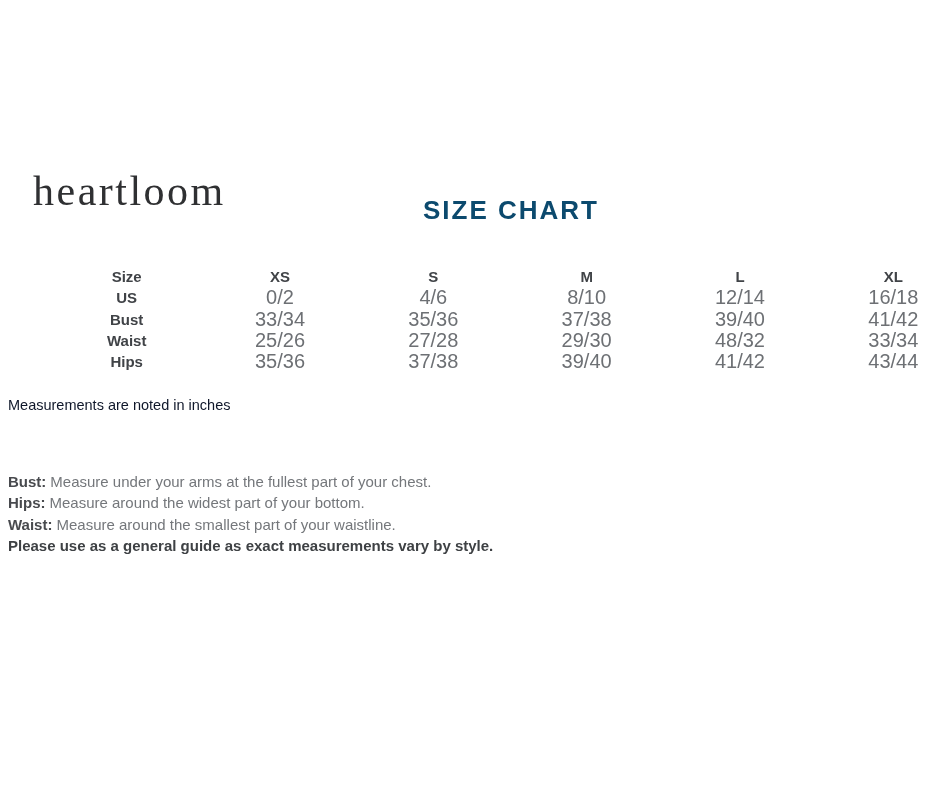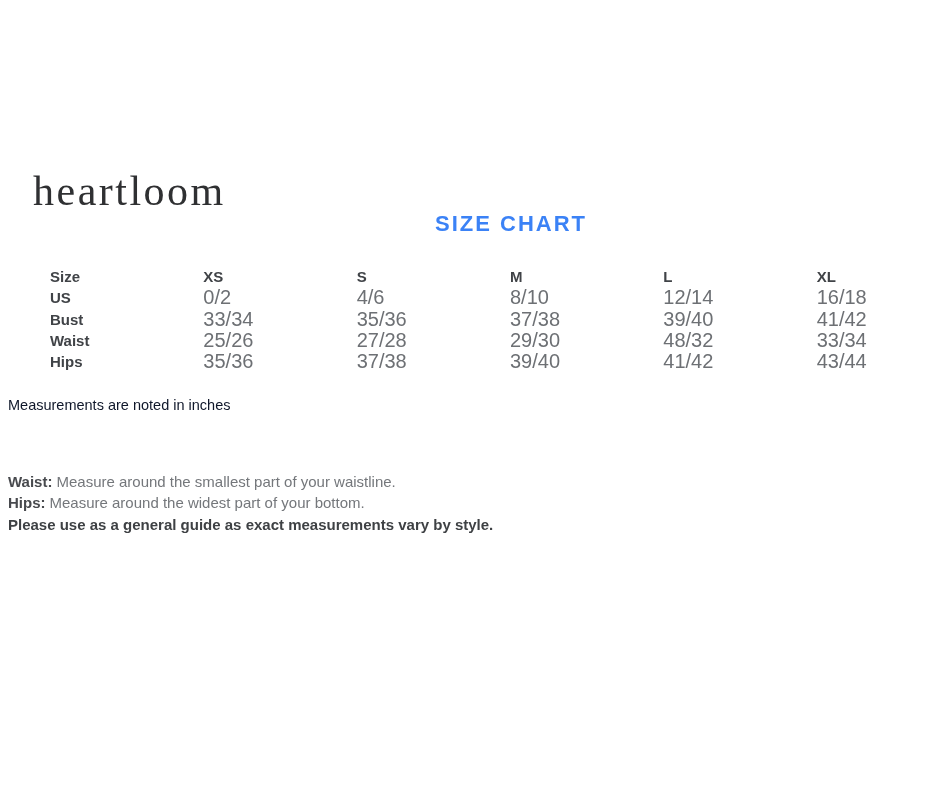--- a/index.html
+++ b/index.html
@@ -27,45 +27,45 @@
     font-weight: 400;
     color: #2f3032;
     white-space: nowrap;
     text-align: center;
   }
 
   
   .page-title {
     position: absolute;
     left: 511px;
-    top: 212px;
+    top: 198px;
     transform: translateX(-50%);
-    font-size: 22px;
+    font-size: 26px;
     line-height: 24px;
     letter-spacing: 2px;
     font-weight: 700;
-    color: #3b82f6;
+    color: #0c4a6e;
     white-space: nowrap;
   }
 
   
   .size-table {
     position: absolute;
     left: 50px;
     top: 266px;
     width: 920px;
   }
   .trow {
     display: flex;
     height: 21.3px;
     align-items: center;
   }
   .tcell {
     flex: 1 1 0;
-    text-align: left;
+    text-align: center;
     white-space: nowrap;
   }
   .tcell.head {
     font-size: 15px;
     font-weight: 700;
     color: #404347;
   }
   .tcell.val {
     font-size: 20px;
     font-weight: 400;
@@ -157,19 +157,22 @@
     <div class="tcell val">39/40</div>
     <div class="tcell val">41/42</div>
     <div class="tcell val">43/44</div>
   </div>
 </div>
 
 <div class="units-note">Measurements are noted in inches</div>
 
 <div class="guide">
   <div class="guide-line">
-    <span class="guide-term">Waist:</span><span>Measure around the smallest part of your waistline.</span>
+    <span class="guide-term">Bust:</span><span>Measure under your arms at the fullest part of your chest.</span>
   </div>
   <div class="guide-line">
     <span class="guide-term">Hips:</span><span>Measure around the widest part of your bottom.</span>
+  </div>
+  <div class="guide-line">
+    <span class="guide-term">Waist:</span><span>Measure around the smallest part of your waistline.</span>
   </div>
   <div class="guide-footer">Please use as a general guide as exact measurements vary by style.</div>
 </div>
 
 </body></html>

